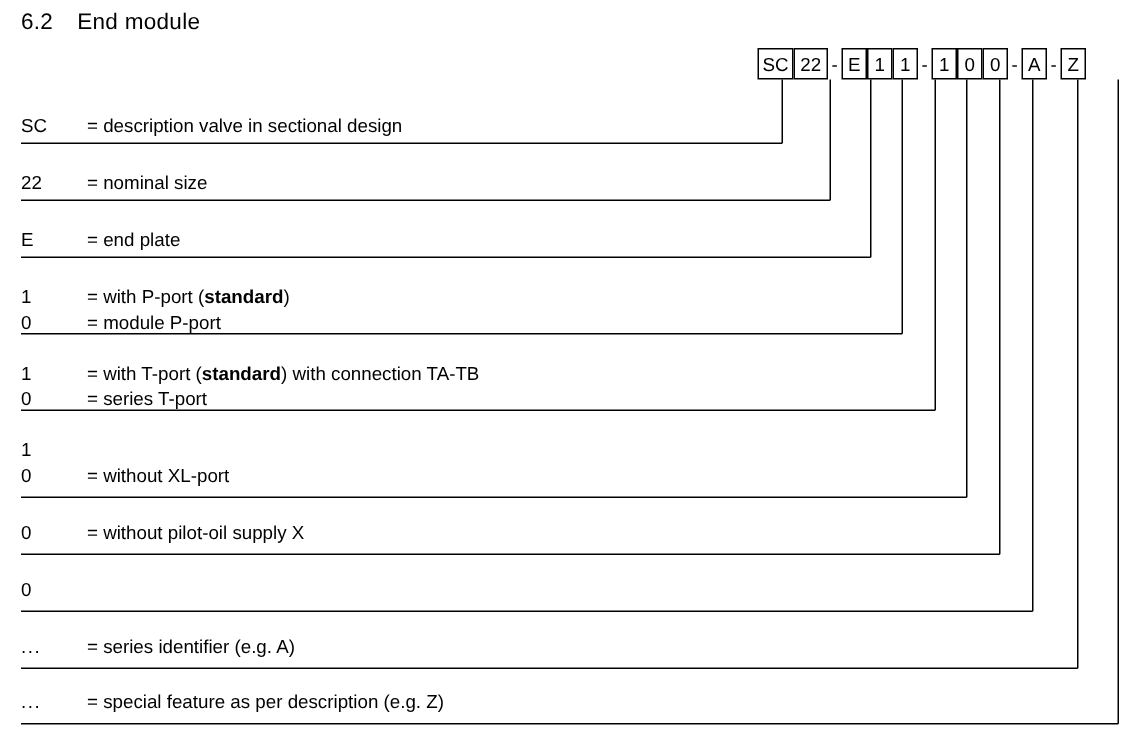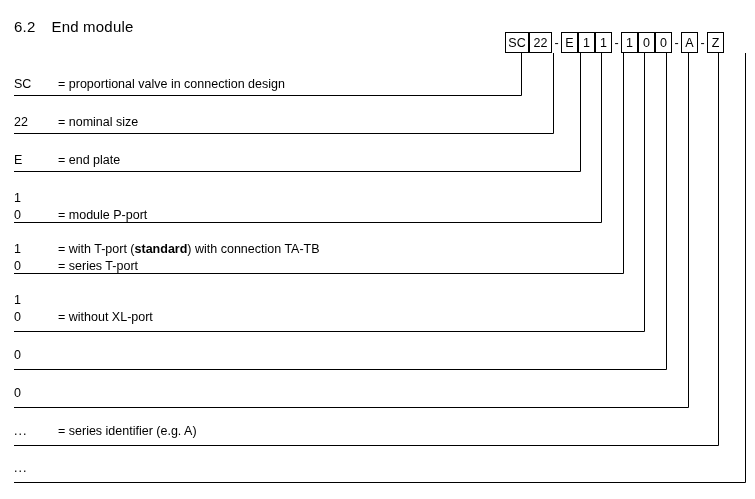--- a/index.html
+++ b/index.html
@@ -13,21 +13,21 @@
     position: relative;
     font-family: "Liberation Sans", sans-serif;
     color: #000000;
     overflow: hidden;
   }
 
   
   #heading {
     position: absolute;
     left: 14px;
-    top: 18px;
+    top: 6px;
     font-size: 15px;
     letter-spacing: 0.2px;
     white-space: nowrap;
   }
   #heading .num { margin-right: 16px; }
 
   
   #code-strip {
     position: absolute;
     left: 505px;
@@ -161,38 +161,39 @@
     <g>
       <line x1="745.5" y1="53" x2="745.5" y2="482.5" stroke="#000000" stroke-width="1"></line>
       <line x1="14" y1="482.5" x2="745.5" y2="482.5" stroke="#000000" stroke-width="1"></line>
     </g>
   </svg>
 
 <div id="legend">
     <div class="legend-row" style="top: 76px;">
       <div class="legend-line">
         <span class="legend-code">SC</span>
-        <span class="legend-desc">= proportional valve in connection design</span>
+        <span class="legend-desc">= description valve in sectional design</span>
       </div>
     </div>
     <div class="legend-row" style="top: 114px;">
       <div class="legend-line">
         <span class="legend-code">22</span>
         <span class="legend-desc">= nominal size</span>
       </div>
     </div>
     <div class="legend-row" style="top: 152px;">
       <div class="legend-line">
         <span class="legend-code">E</span>
         <span class="legend-desc">= end plate</span>
       </div>
     </div>
     <div class="legend-row" style="top: 190px;">
       <div class="legend-line">
         <span class="legend-code">1</span>
+        <span class="legend-desc">= with P-port (<b>standard</b>)</span>
       </div>
       <div class="legend-line">
         <span class="legend-code">0</span>
         <span class="legend-desc">= module P-port</span>
       </div>
     </div>
     <div class="legend-row" style="top: 241px;">
       <div class="legend-line">
         <span class="legend-code">1</span>
         <span class="legend-desc">= with T-port (<b>standard</b>) with connection TA-TB</span>
@@ -207,31 +208,33 @@
         <span class="legend-code">1</span>
       </div>
       <div class="legend-line">
         <span class="legend-code">0</span>
         <span class="legend-desc">= without XL-port</span>
       </div>
     </div>
     <div class="legend-row" style="top: 347px;">
       <div class="legend-line">
         <span class="legend-code">0</span>
+        <span class="legend-desc">= without pilot-oil supply X</span>
       </div>
     </div>
     <div class="legend-row" style="top: 385px;">
       <div class="legend-line">
         <span class="legend-code">0</span>
       </div>
     </div>
     <div class="legend-row" style="top: 423px;">
       <div class="legend-line">
         <span class="legend-code dots">...</span>
         <span class="legend-desc">= series identifier (e.g. A)</span>
       </div>
     </div>
     <div class="legend-row" style="top: 460px;">
       <div class="legend-line">
         <span class="legend-code dots">...</span>
+        <span class="legend-desc">= special feature as per description (e.g. Z)</span>
       </div>
     </div>
   </div>
 
 </body></html>

